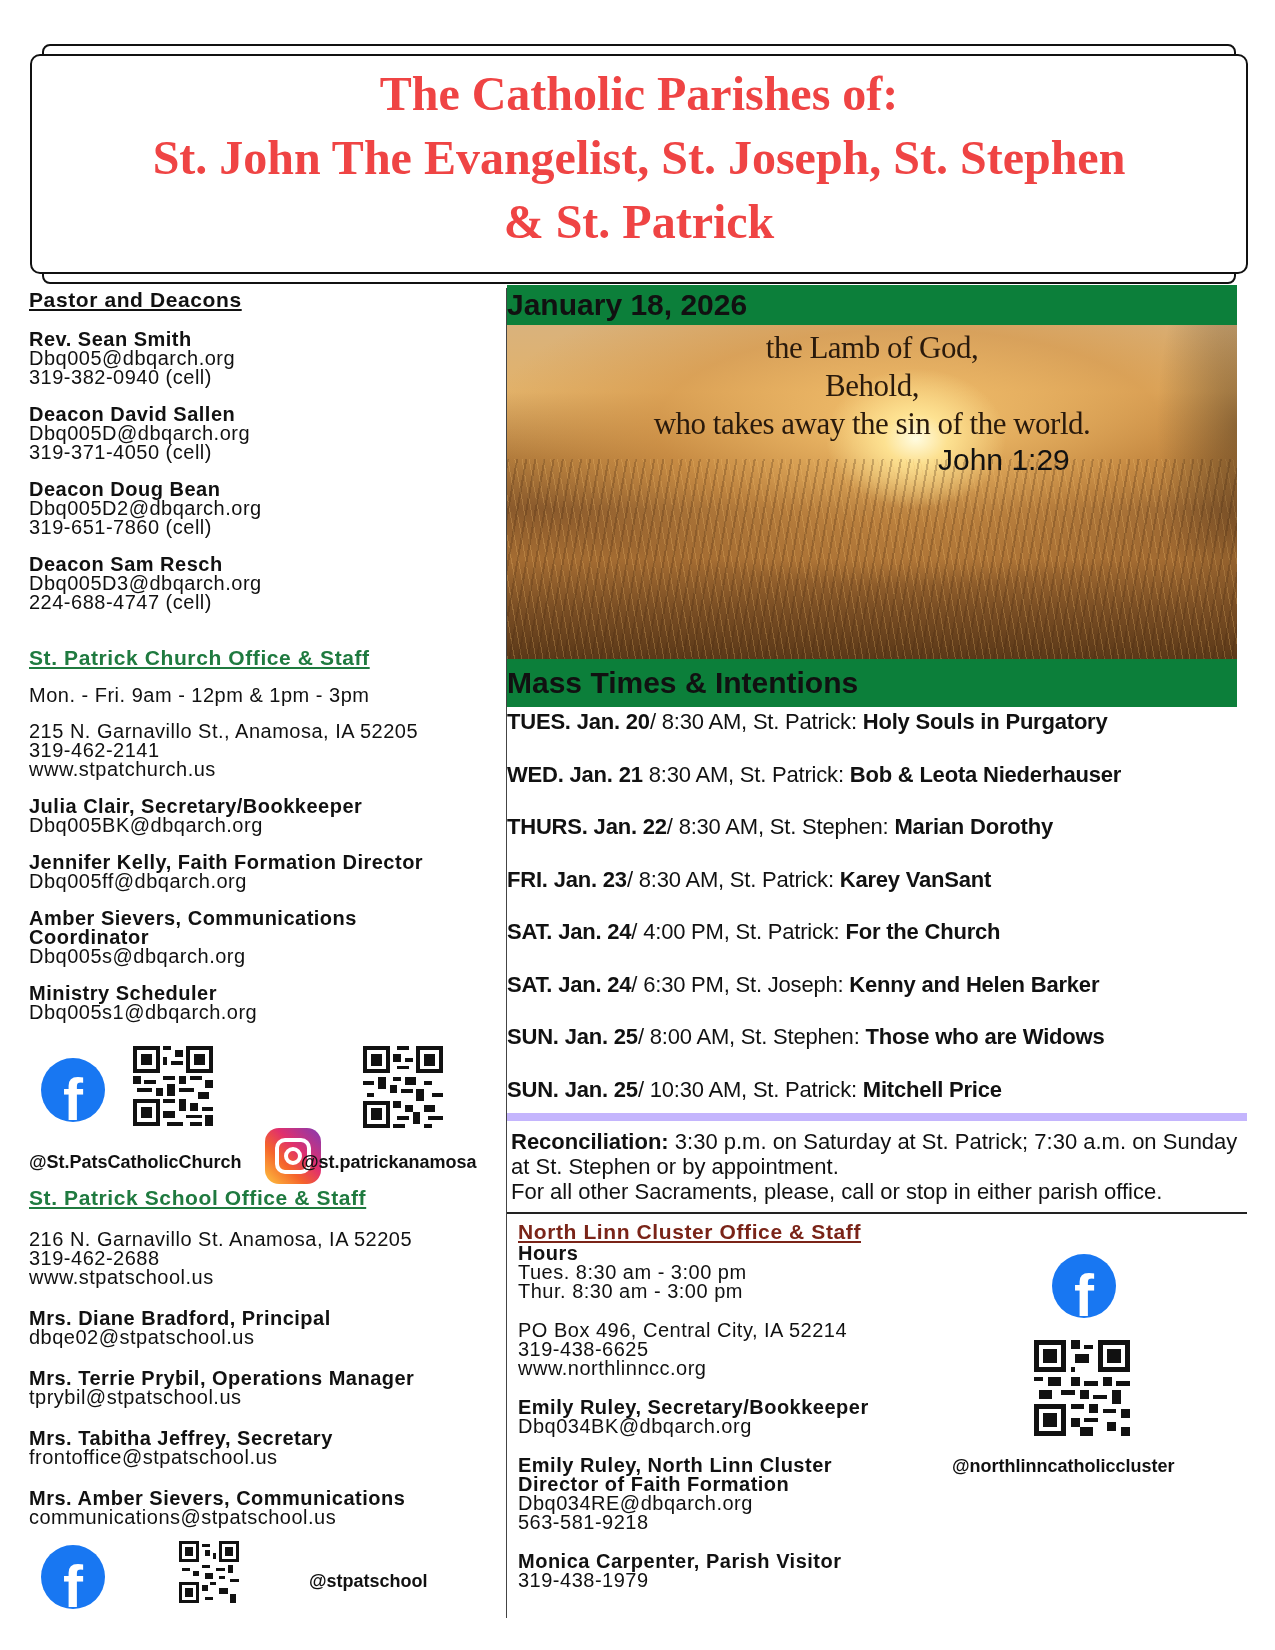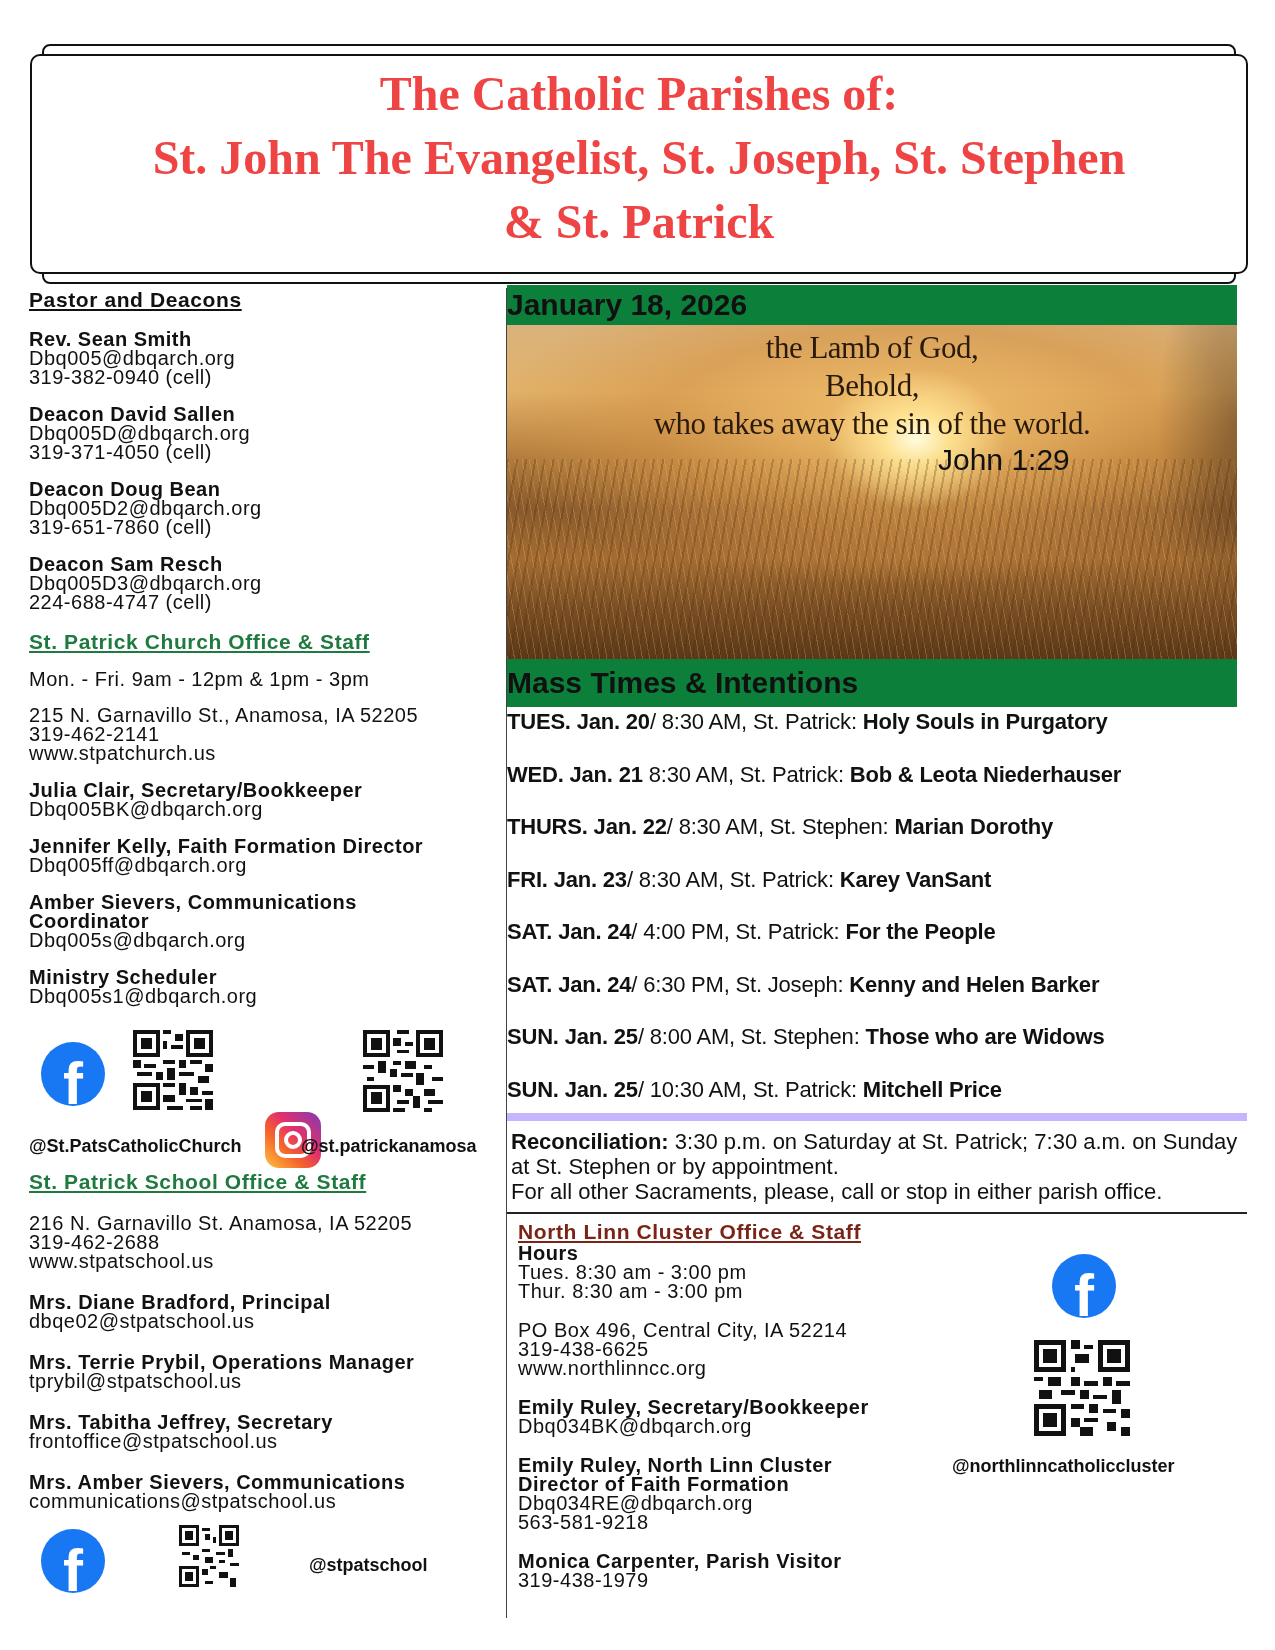--- a/index.html
+++ b/index.html
@@ -99,21 +99,21 @@
     <div class="name">Deacon Doug Bean</div>
     <div>Dbq005D2@dbqarch.org</div>
     <div>319-651-7860 (cell)</div>
   </div>
   <div class="person">
     <div class="name">Deacon Sam Resch</div>
     <div>Dbq005D3@dbqarch.org</div>
     <div>224-688-4747 (cell)</div>
   </div>
 
-  <div class="h-under h-green" style="margin-top:18px;">St. Patrick Church Office &amp; Staff</div>
+  <div class="h-under h-green" style="margin-top:34px;">St. Patrick Church Office &amp; Staff</div>
   <div class="para" style="margin-top:16px;">Mon. - Fri. 9am - 12pm &amp; 1pm - 3pm</div>
   <div class="para" style="margin-top:17px;">
     <div>215 N. Garnavillo St., Anamosa, IA 52205</div>
     <div>319-462-2141</div>
     <div>www.stpatchurch.us</div>
   </div>
 
   <div class="person">
     <div class="name">Julia Clair, Secretary/Bookkeeper</div>
     <div>Dbq005BK@dbqarch.org</div>
@@ -203,21 +203,21 @@
     <div class="ref">John 1:29</div>
   </div>
 
   <div class="green-bar mass-bar">Mass Times &amp; Intentions</div>
 
   <div class="mass-list">
     <div class="mass-row"><b>TUES. Jan. 20</b><span>/ </span><span>8:30 AM, St. Patrick: </span><b>Holy Souls in Purgatory</b></div>
     <div class="mass-row"><b>WED. Jan. 21</b><span> </span><span>8:30 AM, St. Patrick: </span><b>Bob &amp; Leota Niederhauser</b></div>
     <div class="mass-row"><b>THURS. Jan. 22</b><span>/ </span><span>8:30 AM, St. Stephen: </span><b>Marian Dorothy</b></div>
     <div class="mass-row"><b>FRI. Jan. 23</b><span>/ </span><span>8:30 AM, St. Patrick: </span><b>Karey VanSant</b></div>
-    <div class="mass-row"><b>SAT. Jan. 24</b><span>/ </span><span>4:00 PM, St. Patrick: </span><b>For the People</b></div>
+    <div class="mass-row"><b>SAT. Jan. 24</b><span>/ </span><span>4:00 PM, St. Patrick: </span><b>For the Church</b></div>
     <div class="mass-row"><b>SAT. Jan. 24</b><span>/ </span><span>6:30 PM, St. Joseph: </span><b>Kenny and Helen Barker</b></div>
     <div class="mass-row"><b>SUN. Jan. 25</b><span>/ </span><span>8:00 AM, St. Stephen: </span><b>Those who are Widows</b></div>
     <div class="mass-row" style="height:38px;"><b>SUN. Jan. 25</b><span>/ </span><span>10:30 AM, St. Patrick: </span><b>Mitchell Price</b></div>
   </div>
 
   <div class="recon">
     <div><b>Reconciliation:</b><span> 3:30 p.m. on Saturday at St. Patrick; 7:30 a.m. on Sunday at St. Stephen or by appointment.</span></div>
     <div>For all other Sacraments, please, call or stop in either parish office.</div>
   </div>
 

